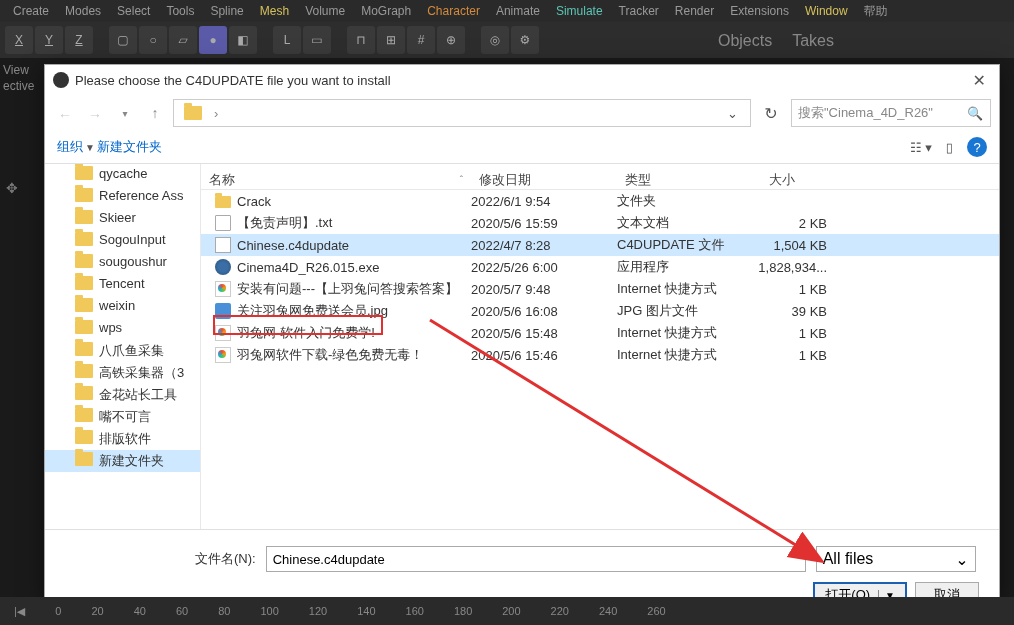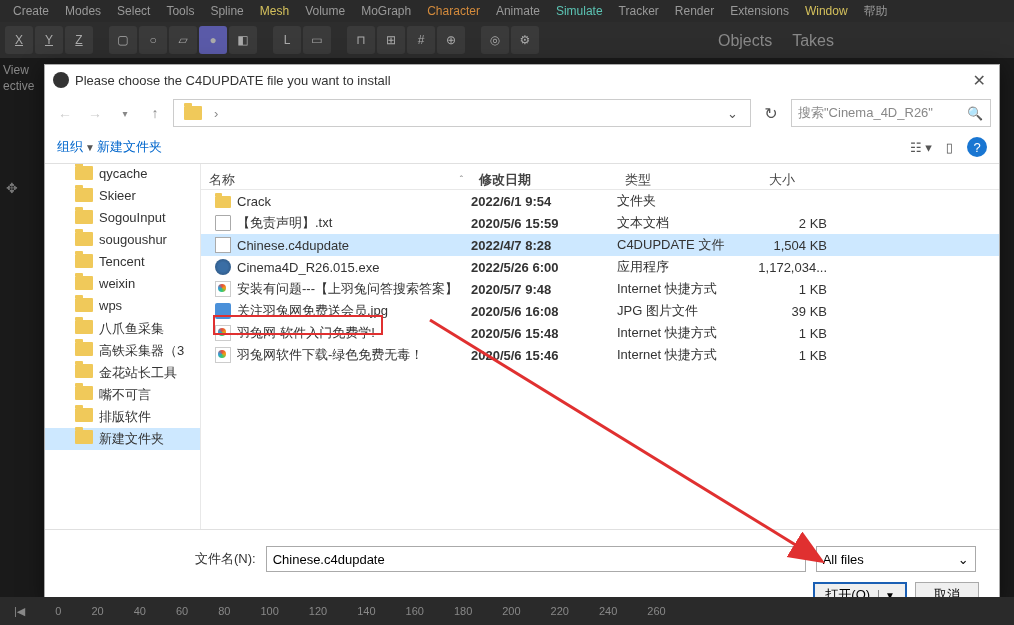--- a/index.html
+++ b/index.html
@@ -51,21 +51,21 @@
 .main-area { display: flex; height: 366px; border-top: 1px solid #e0e0e0; }
 .sidebar { width: 156px; overflow: hidden; border-right: 1px solid #e8e8e8; }
 .sidebar-item { display: flex; align-items: flex-start; gap: 6px; padding: 2px 6px 2px 30px; font-size: 13px; color: #333; height: 22px; }
 .sidebar-item.selected { background: #cde8ff; }
 .sidebar-item .folder-ico { margin: 0; }
 
 .file-area { flex: 1; display: flex; flex-direction: column; }
 .file-header { display: flex; height: 26px; align-items: center; font-size: 13px; color: #444; border-bottom: 1px solid #e8e8e8; }
 .file-header > div { padding: 0 8px; margin-top: 7px; }
 .col-name { width: 270px; display: flex; align-items: center; gap: 6px; }
-.col-date { width: 146px; font-weight: bold; }
+.col-date { width: 146px; }
 .col-type { width: 120px; }
 .col-size { width: 90px; text-align: right; }
 
 .file-list { flex: 1; overflow: auto; }
 .file-row { display: flex; height: 22px; align-items: center; font-size: 13px; color: #333; }
 .file-row.selected { background: #cde8ff; }
 .file-row .col-name { padding-left: 14px; }
 .file-ico { width: 16px; height: 16px; flex-shrink: 0; }
 .ico-folder { background: #f0c95a; height: 12px; border-radius: 1px; position: relative; margin-top: 2px; }
 .ico-folder::before { content:""; position:absolute; top:-3px; left:0; width:7px; height:3px; background:#f0c95a; border-radius:1px 1px 0 0; }
@@ -76,21 +76,21 @@
 .ico-url { background: #fff; border: 1px solid #ccc; position: relative; }
 .ico-url::after { content:""; position:absolute; left:2px; top:2px; width:8px; height:8px; border-radius:50%; background: conic-gradient(#e74c3c, #f39c12, #2ecc71, #3498db, #e74c3c); }
 
 .red-box { position: absolute; border: 2px solid #e03030; pointer-events: none; }
 
 
 .bottom-area { border-top: 1px solid #e0e0e0; padding: 16px 20px 14px; }
 .filename-row { display: flex; align-items: center; gap: 10px; margin-bottom: 10px; }
 .filename-label { font-size: 13px; color: #333; margin-left: 130px; }
 .filename-input { flex: 1; height: 26px; border: 1px solid #aaa; padding: 0 6px; font-size: 13px; max-width: 540px; }
-.filter-select { width: 160px; height: 26px; border: 1px solid #aaa; padding: 0 6px; font-size: 13px; display: flex; align-items: center; }
+.filter-select { width: 160px; height: 26px; border: 1px solid #aaa; padding: 0 6px; font-size: 16px; display: flex; align-items: center; }
 .filter-select .chev { margin-left: auto; }
 .button-row { display: flex; justify-content: flex-end; gap: 8px; margin-top: 4px; }
 .btn { height: 26px; padding: 0 18px; font-size: 13px; background: #efefef; border: 1px solid #aaa; display: flex; align-items: center; }
 .btn.primary { border: 2px solid #1a5fb4; padding: 0 10px; }
 .btn .split { margin-left: 8px; border-left: 1px solid #888; padding-left: 6px; font-size: 10px; }
 
 
 .bottom-chrome { position: absolute; bottom: 0; left: 0; right: 0; height: 28px; background: #2a2a2a; display: flex; align-items: center; color: #888; font-size: 11px; }
 .bottom-chrome .play { margin-left: 14px; }
 .bottom-chrome .ruler { flex: 1; display: flex; gap: 30px; margin-left: 30px; }
@@ -201,20 +201,24 @@
   </div>
 
   <div class="main-area">
     <div class="sidebar" id="sidebar-list">
         <div class="sidebar-item">
           <div class="folder-ico"></div>
           <span>qycache</span>
         </div>
         <div class="sidebar-item">
           <div class="folder-ico"></div>
+          <span>Reference Ass</span>
+        </div>
+        <div class="sidebar-item">
+          <div class="folder-ico"></div>
           <span>Skieer</span>
         </div>
         <div class="sidebar-item">
           <div class="folder-ico"></div>
           <span>SogouInput</span>
         </div>
         <div class="sidebar-item">
           <div class="folder-ico"></div>
           <span>sougoushur</span>
         </div>
@@ -293,21 +297,21 @@
             <div class="col-type">C4DUPDATE 文件</div>
             <div class="col-size">1,504 KB</div>
           </div>
           <div class="file-row">
             <div class="col-name">
               <div class="file-ico ico-exe"></div>
               <span>Cinema4D_R26.015.exe</span>
             </div>
             <div class="col-date">2022/5/26 6:00</div>
             <div class="col-type">应用程序</div>
-            <div class="col-size">1,172,034...</div>
+            <div class="col-size">1,828,934...</div>
           </div>
           <div class="file-row">
             <div class="col-name">
               <div class="file-ico ico-url"></div>
               <span>安装有问题---【上羽兔问答搜索答案】</span>
             </div>
             <div class="col-date">2020/5/7 9:48</div>
             <div class="col-type">Internet 快捷方式</div>
             <div class="col-size">1 KB</div>
           </div>

